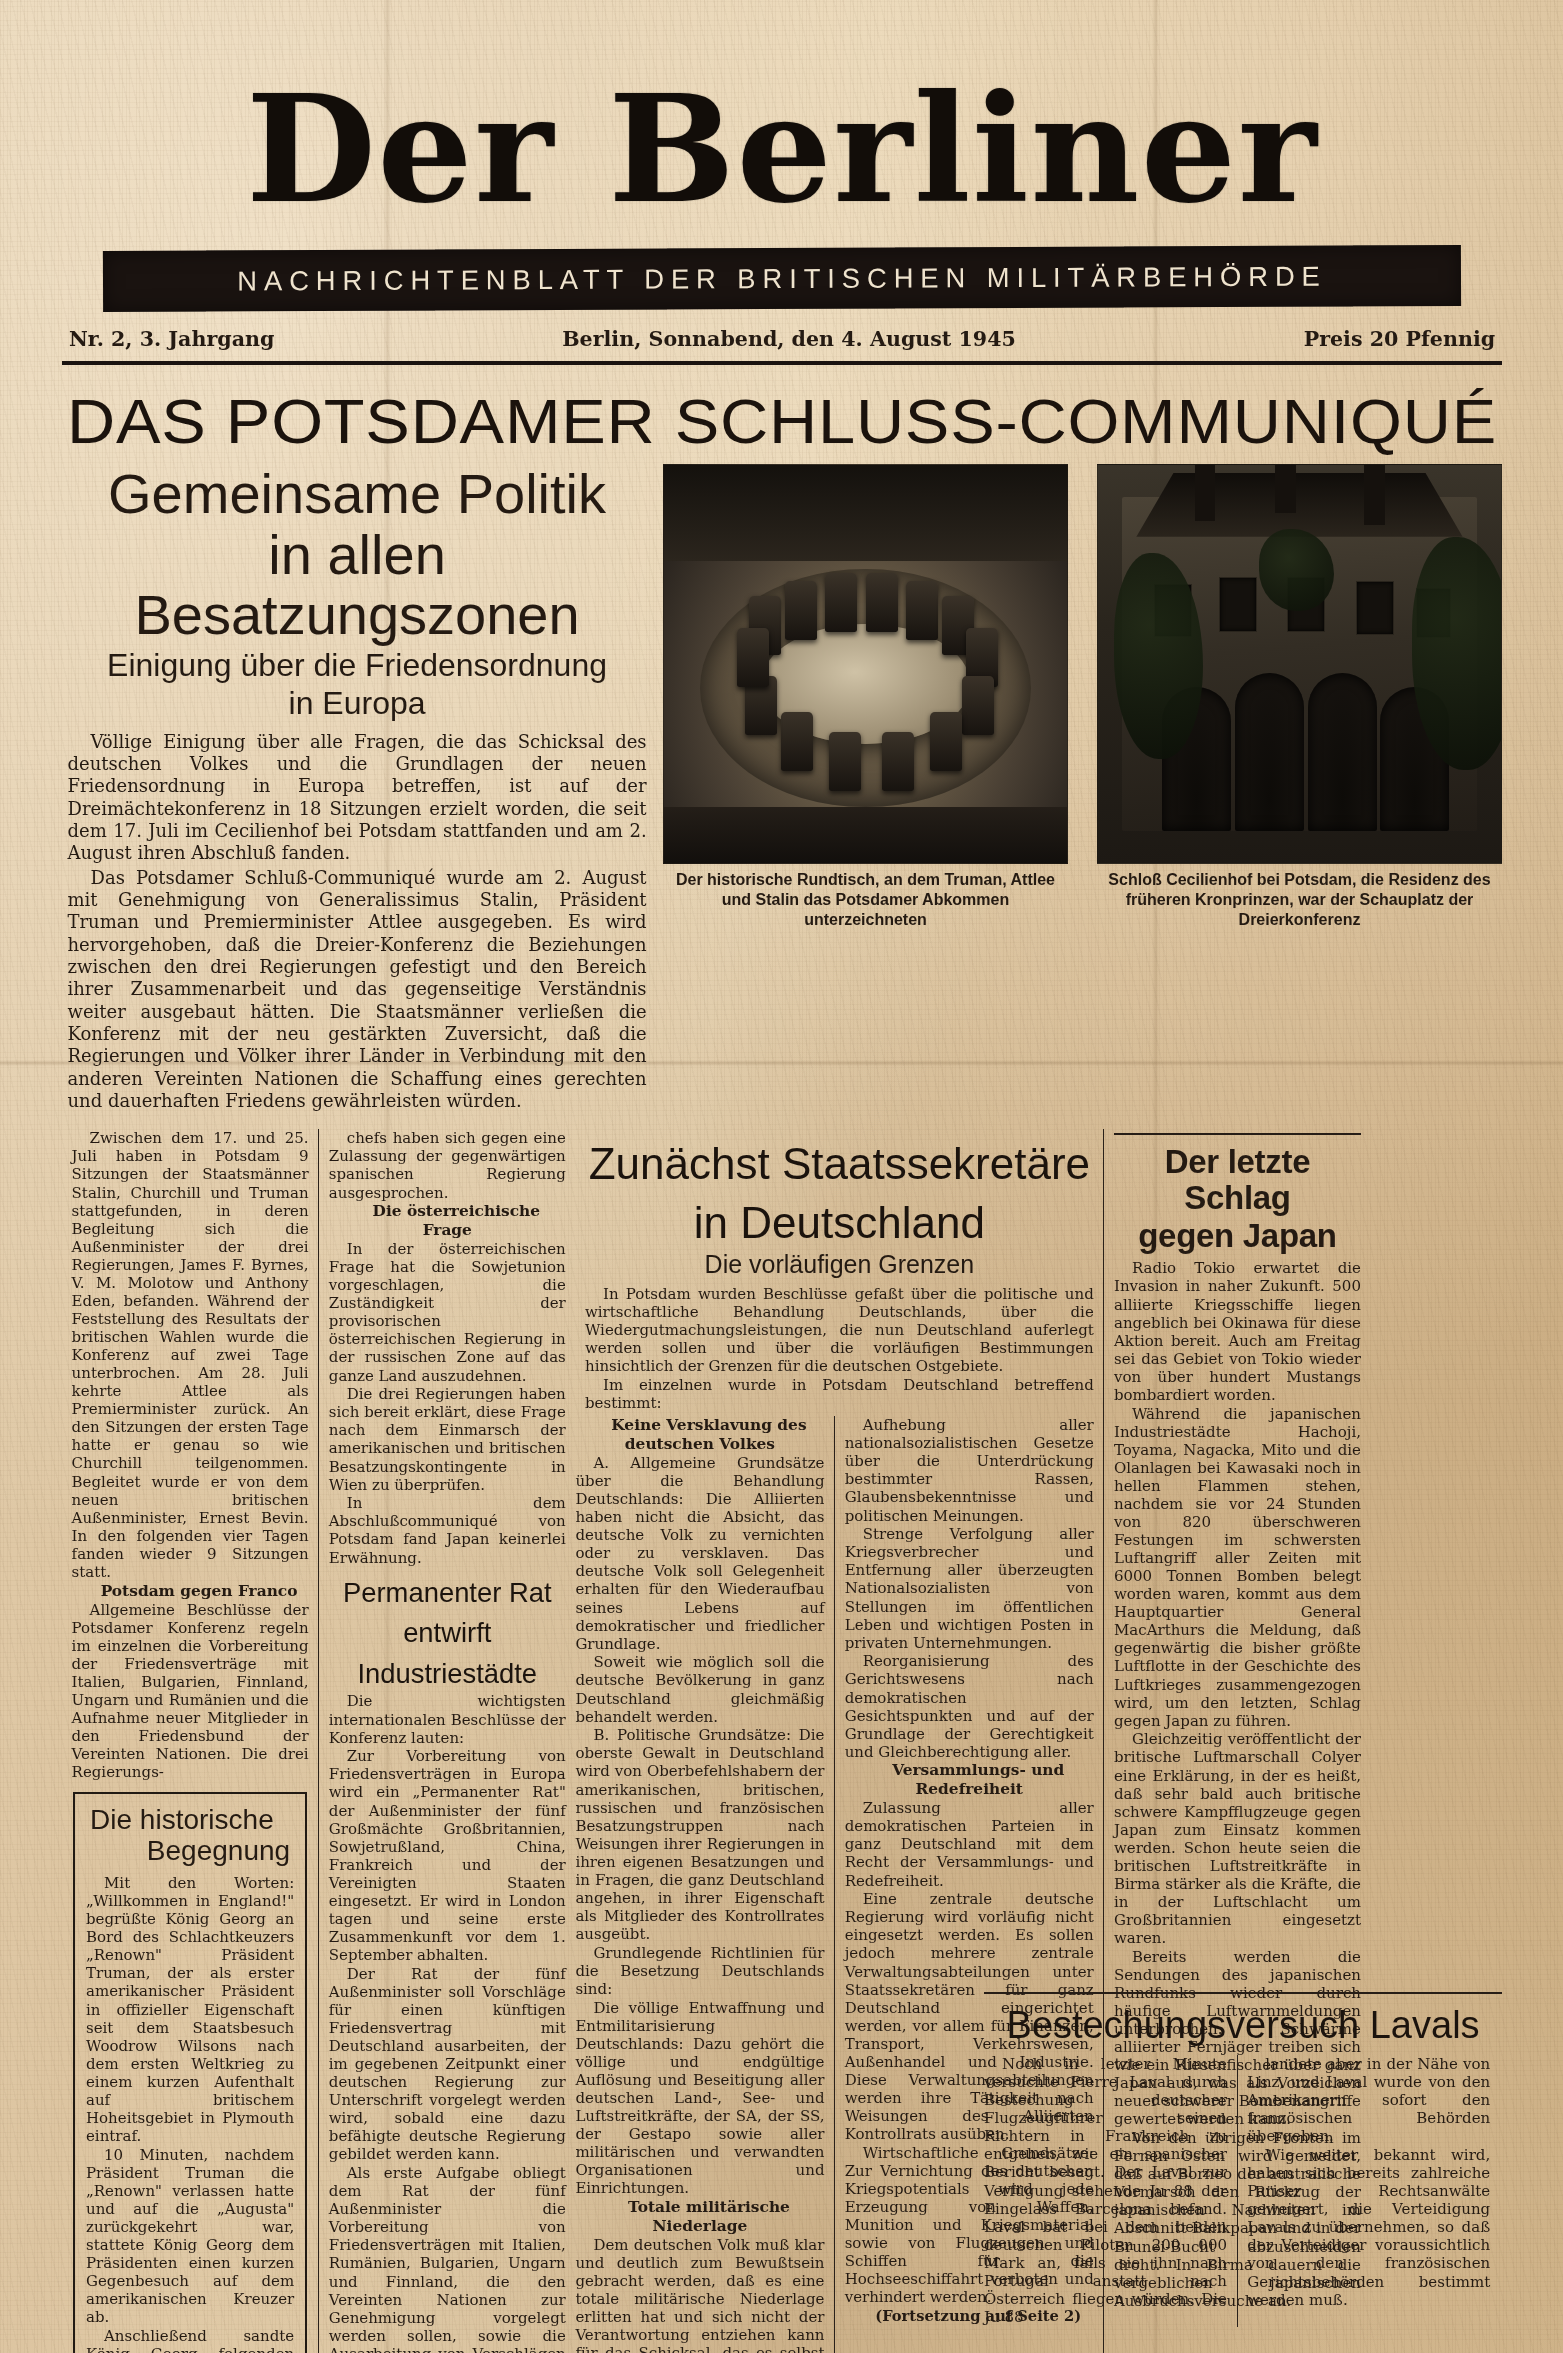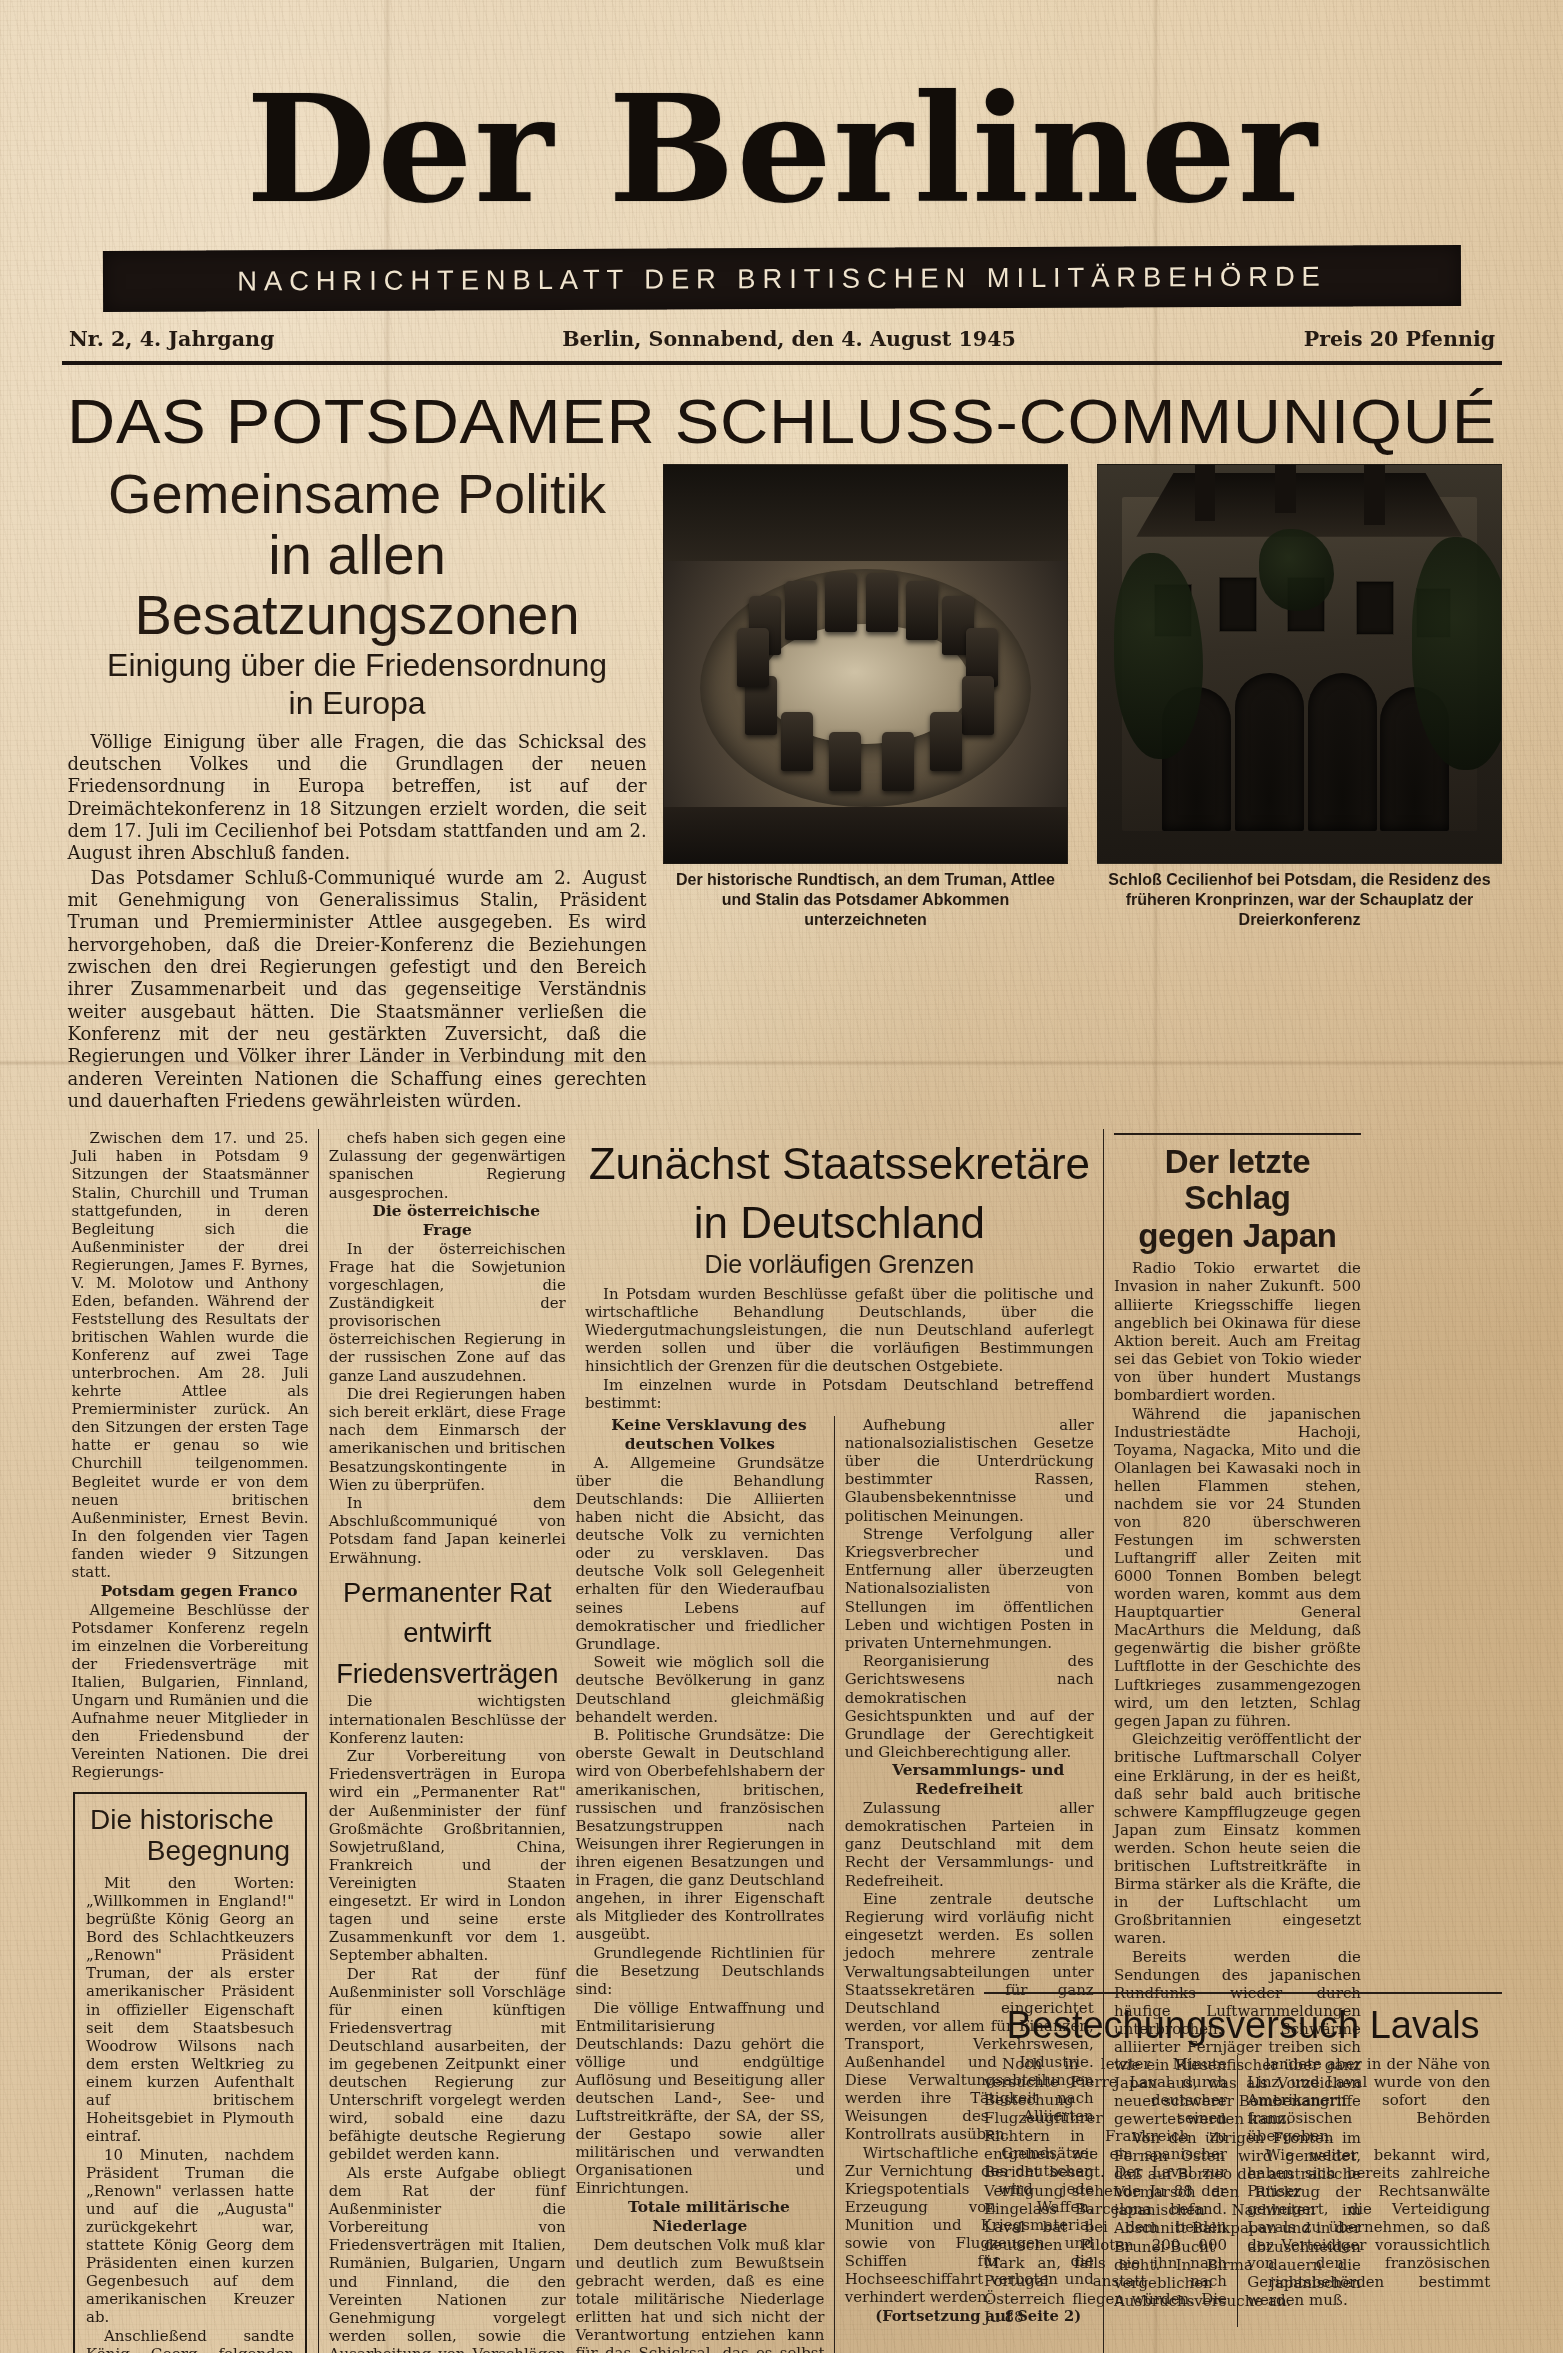--- a/index.html
+++ b/index.html
@@ -169,21 +169,21 @@
   <div class="vfold" style="left:384px"></div>
   <div class="vfold" style="left:1152px"></div>
 
   <div class="page">
 
     <div class="masthead">Der Berliner</div>
 
     <div class="banner">NACHRICHTENBLATT DER BRITISCHEN MILITÄRBEHÖRDE</div>
 
     <div class="dateline">
-      <div>Nr. 2, 4. Jahrgang</div>
+      <div>Nr. 2, 3. Jahrgang</div>
       <div class="ctr">Berlin, Sonnabend, den 4. August 1945</div>
       <div>Preis 20 Pfennig</div>
     </div>
 
     <div class="mainhead">DAS POTSDAMER SCHLUSS-COMMUNIQUÉ</div>
 
     <div class="topzone">
 
       <div class="leadcol">
         <div class="sub1">Gemeinsame Politik</div>
@@ -266,21 +266,21 @@
 
       <div class="col c2 rule">
         <p>chefs haben sich gegen eine Zulassung der gegenwärtigen spanischen Regierung ausgesprochen.</p>
         <p class="subhead">Die österreichische Frage</p>
         <p>In der österreichischen Frage hat die Sowjetunion vorgeschlagen, die Zuständigkeit der provisorischen österreichischen Regierung in der russischen Zone auf das ganze Land auszudehnen.</p>
         <p>Die drei Regierungen haben sich bereit erklärt, diese Frage nach dem Einmarsch der amerikanischen und britischen Besatzungskontingente in Wien zu überprüfen.</p>
         <p>In dem Abschlußcommuniqué von Potsdam fand Japan keinerlei Erwähnung.</p>
 
         <div class="headSerif sm">Permanenter Rat</div>
         <div class="headSerif sm">entwirft</div>
-        <div class="headSerif sm">Friedensverträgen</div>
+        <div class="headSerif sm">Industriestädte</div>
 
         <p>Die wichtigsten internationalen Beschlüsse der Konferenz lauten:</p>
         <p>Zur Vorbereitung von Friedensverträgen in Europa wird ein „Permanenter Rat" der Außenminister der fünf Großmächte Großbritannien, Sowjetrußland, China, Frankreich und der Vereinigten Staaten eingesetzt. Er wird in London tagen und seine erste Zusammenkunft vor dem 1. September abhalten.</p>
         <p>Der Rat der fünf Außenminister soll Vorschläge für einen künftigen Friedensvertrag mit Deutschland ausarbeiten, der im gegebenen Zeitpunkt einer deutschen Regierung zur Unterschrift vorgelegt werden wird, sobald eine dazu befähigte deutsche Regierung gebildet werden kann.</p>
         <p>Als erste Aufgabe obliegt dem Rat der fünf Außenminister die Vorbereitung von Friedensverträgen mit Italien, Rumänien, Bulgarien, Ungarn und Finnland, die den Vereinten Nationen zur Genehmigung vorgelegt werden sollen, sowie die Ausarbeitung von Vorschlägen für die Regelung von Gebietsfragen, die sich aus der Beendigung der Feindseligkeiten in Europa ergeben.</p>
 
       </div>
 
       <div style="width:528px">
         <div style="padding:0 9.6px">

